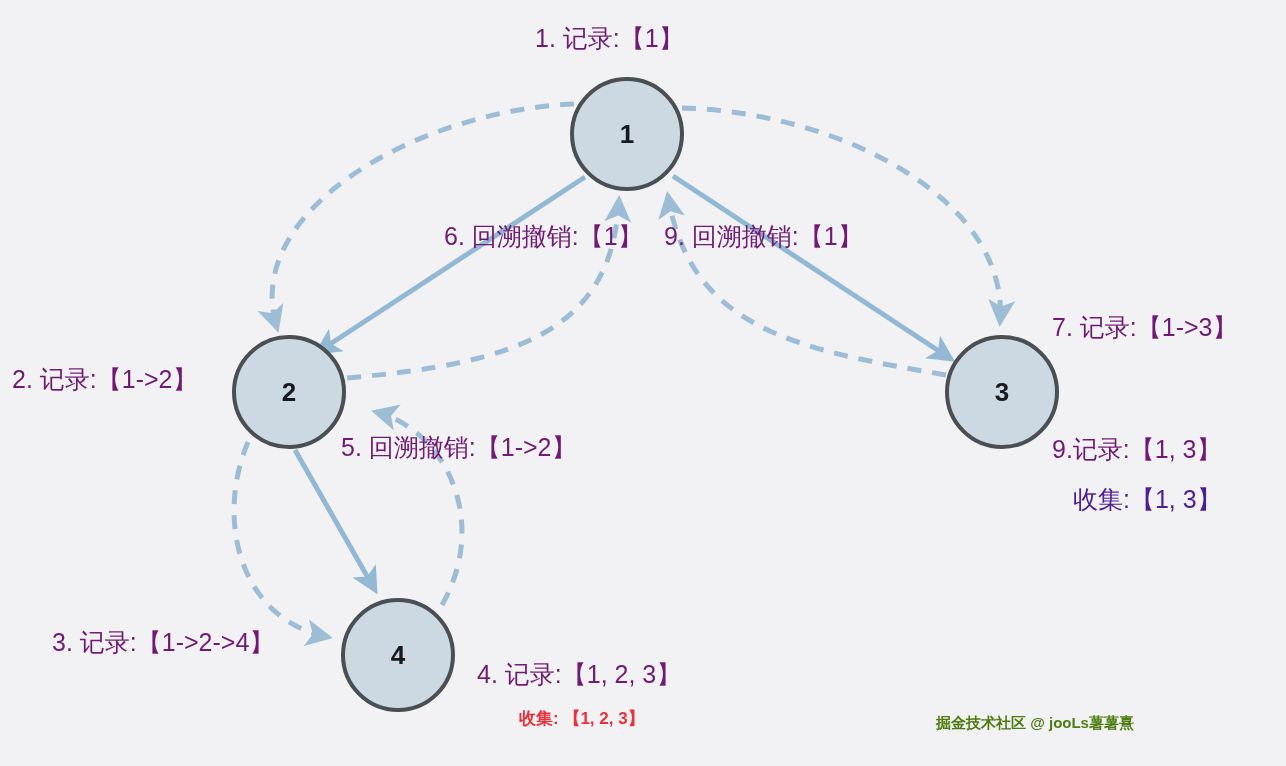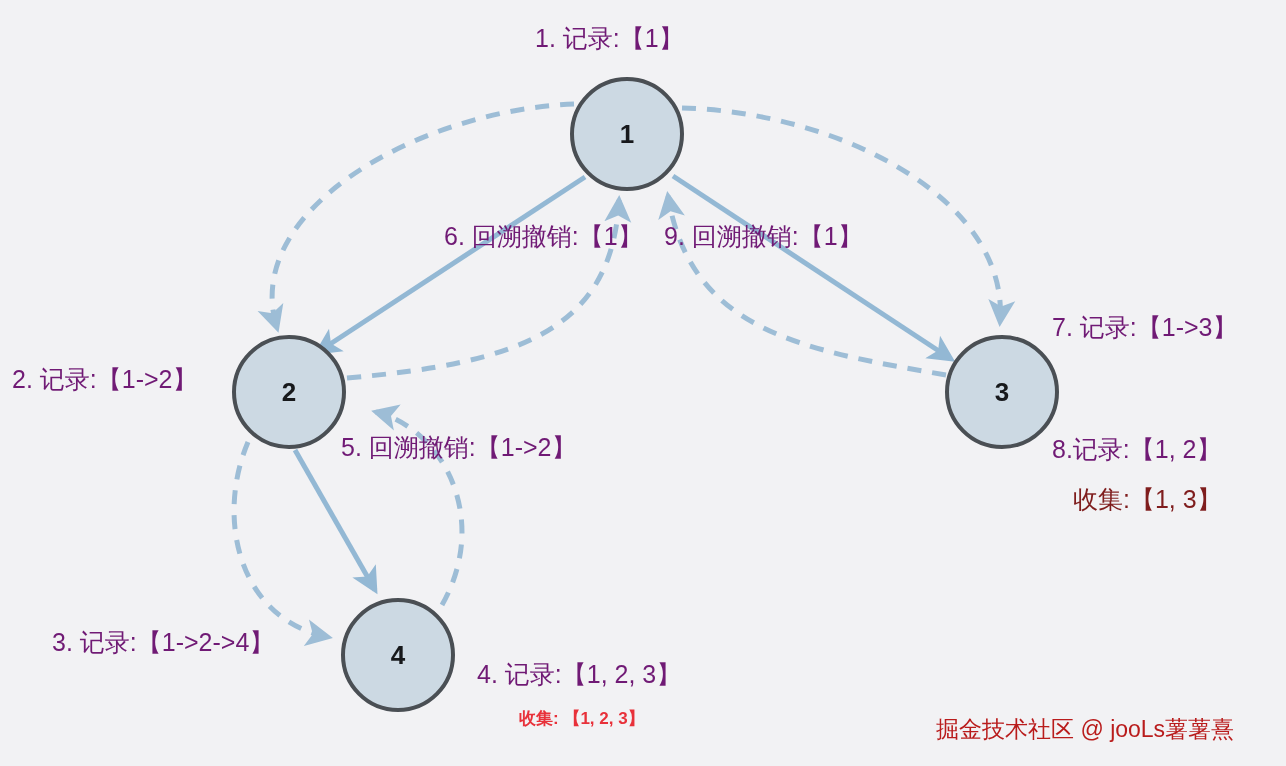--- a/index.html
+++ b/index.html
@@ -40,31 +40,32 @@
     color: #17191c;
   }
   .lbl {
     position: absolute;
     color: #701a75;
     font-size: 25px;
     white-space: nowrap;
     line-height: 1.15;
   }
   .lbl.red {
-    color: #7f1d1d;
+    color: #4c1d95;
   }
   .lbl.redbold {
     color: #e8313a;
     font-weight: bold;
   }
   .watermark {
     position: absolute;
-    color: #b91c1c;
-    font-size: 23px;
+    color: #4d7c0f;
+    font-size: 15px;
     white-space: nowrap;
+    font-weight: bold;
   }
 </style>
 </head>
 <body>
 
 <div id="canvas">
 
   <svg id="edges" viewBox="0 0 1286 766" xmlns="http://www.w3.org/2000/svg">
     <defs>
       <marker id="ah" markerWidth="6" markerHeight="6" refX="4.4" refY="3" orient="auto" markerUnits="strokeWidth">
@@ -112,21 +113,21 @@
   <div class="lbl" style="left:444px; top:222px;">6. 回溯撤销:【1】</div>
 
   <div class="lbl" style="left:656px; top:222px;margin-left:8px;">9. 回溯撤销:【1】</div>
 
   <div class="lbl" style="left:12px; top:365px;">2. 记录:【1-&gt;2】</div>
 
   <div class="lbl" style="left:1052px; top:313px;">7. 记录:【1-&gt;3】</div>
 
   <div class="lbl" style="left:341px; top:433px;text-align:center;">5. 回溯撤销:【1-&gt;2】</div>
 
-  <div class="lbl" style="left:1052px; top:435px;">8.记录:【1, 2】</div>
+  <div class="lbl" style="left:1052px; top:435px;">9.记录:【1, 3】</div>
 
   <div class="lbl red" style="left:1073px; top:485px;">收集:【1, 3】</div>
 
   <div class="lbl" style="left:52px; top:628px;">3. 记录:【1-&gt;2-&gt;4】</div>
 
   <div class="lbl" style="left:477px; top:660px;">4. 记录:【1, 2, 3】</div>
 
   <div class="lbl redbold" style="left:519px; top:709px; font-size:17px;">收集: 【1, 2, 3】</div>
 
   <div class="watermark" style="left:936px; top:714px;">掘金技术社区 @ jooLs薯薯熹</div>

